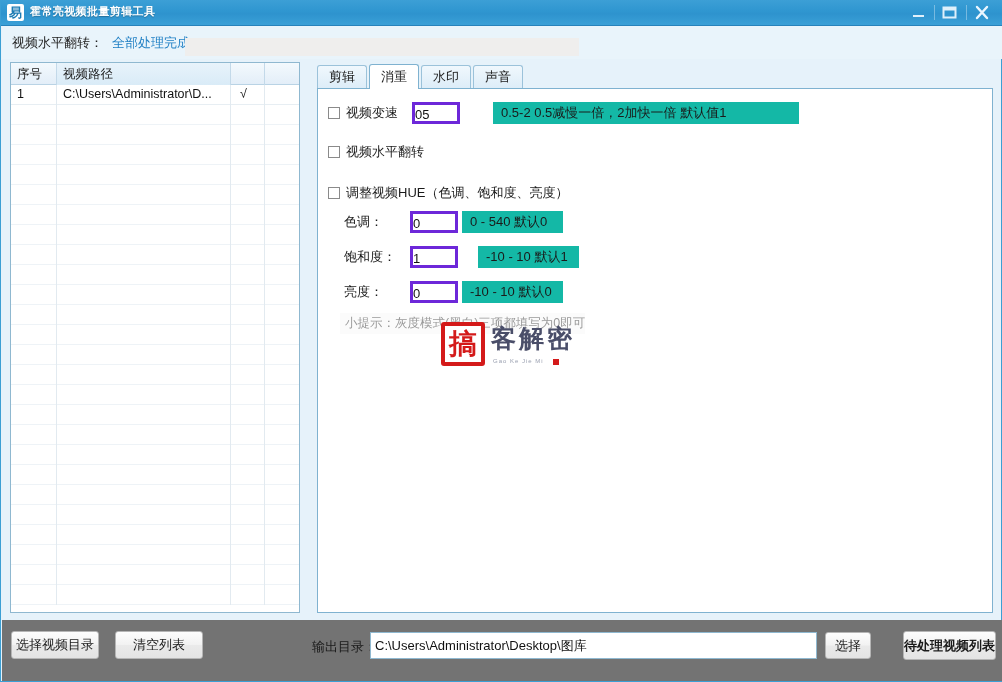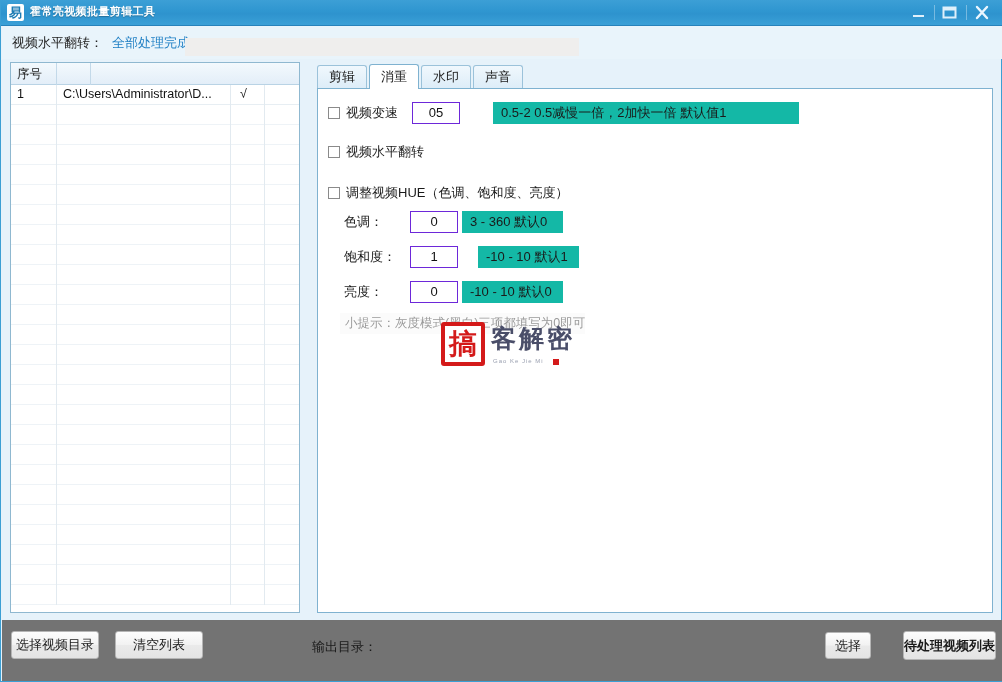--- a/index.html
+++ b/index.html
@@ -232,25 +232,25 @@
   }
   .cb-label {
     font-size: 13px;
     color: #1a1a1a;
     white-space: nowrap;
   }
   .num-input {
     box-sizing: border-box;
     width: 48px;
     height: 22px;
-    border: 1px solid #6d28d9;
+    border: 3px solid #6d28d9;
     background: #ffffff;
     font-size: 13px;
     color: #111111;
-    text-align: center;
+    text-align: left;
     line-height: 20px;
     font-family: "Liberation Sans", sans-serif;
   }
   .hint-box {
     box-sizing: border-box;
     height: 22px;
     background: #14b8a6;
     font-size: 13px;
     color: #1a1a1a;
     line-height: 21px;
@@ -413,20 +413,21 @@
 
   <div id="top-strip">
     <div id="list-label">视频水平翻转：</div>
     <div id="status-text">全部处理完成！</div>
   </div>
   <div id="progress-track"></div>
 
   <div id="list-panel">
     <div id="list-header">
       <div class="col col-0">序号</div>
+      <div class="col col-1">视频路径</div>
       <div class="col col-2"></div>
       <div class="col col-3"></div>
     </div>
     <div id="list-body">
         <div class="list-row">
           <div class="cell cell-0">1</div>
           <div class="cell cell-1">C:\Users\Administrator\D...</div>
           <div class="cell cell-2">√</div>
           <div class="cell cell-3"></div>
         </div>
@@ -605,21 +606,21 @@
     </div>
 
     <div class="ctrl-row" id="row-hue">
       <span class="cbox"></span>
       <span class="cb-label">调整视频HUE（色调、饱和度、亮度）</span>
     </div>
 
     <div class="ctrl-row" id="row-hue-tone">
       <span class="field-label" style="width:62px;">色调：</span>
       <span class="num-input" style="margin-left:4px;">0</span>
-      <span class="hint-box" style="width:101px; margin-left:4px;">3 - 360 默认0</span>
+      <span class="hint-box" style="width:101px; margin-left:4px;">0 - 540 默认0</span>
     </div>
 
     <div class="ctrl-row" id="row-hue-sat">
       <span class="field-label" style="width:62px;">饱和度：</span>
       <span class="num-input" style="margin-left:4px;">1</span>
       <span class="hint-box" style="width:101px; margin-left:20px;">-10 - 10 默认1</span>
     </div>
 
     <div class="ctrl-row" id="row-hue-bright">
       <span class="field-label" style="width:62px;">亮度：</span>
@@ -636,17 +637,18 @@
     <div id="wm-seal">搞</div>
     <div id="wm-text">客解密</div>
     <div id="wm-sub">Gao Ke Jie Mi</div>
     <div id="wm-sub-dot"></div>
   </div>
 
   <div id="bottom-bar">
     <div class="btn" id="btn-choose-dir">选择视频目录</div>
     <div class="btn" id="btn-clear-list">清空列表</div>
     <div id="out-label">输出目录：</div>
+    <div id="out-input">C:\Users\Administrator\Desktop\图库</div>
     <div class="btn" id="btn-browse">选择</div>
     <div class="btn" id="btn-start">待处理视频列表</div>
   </div>
 
 </div>
 
 </body></html>

